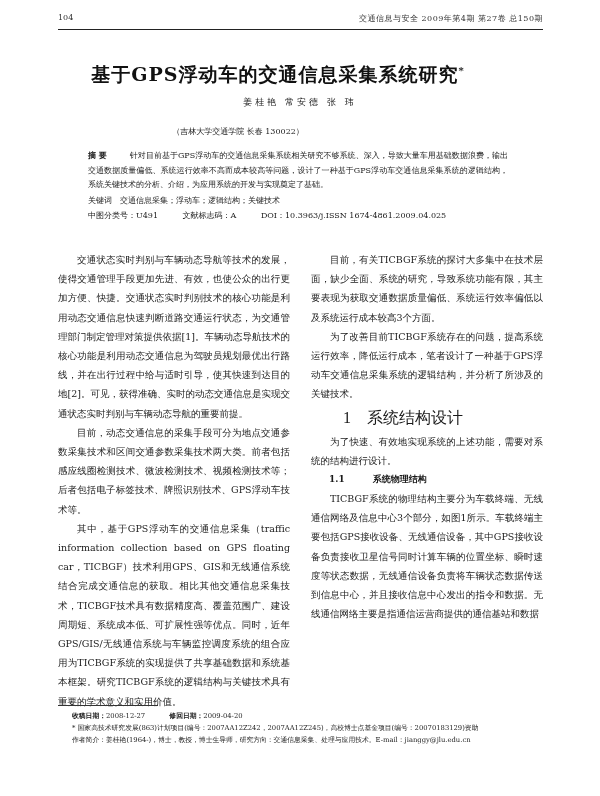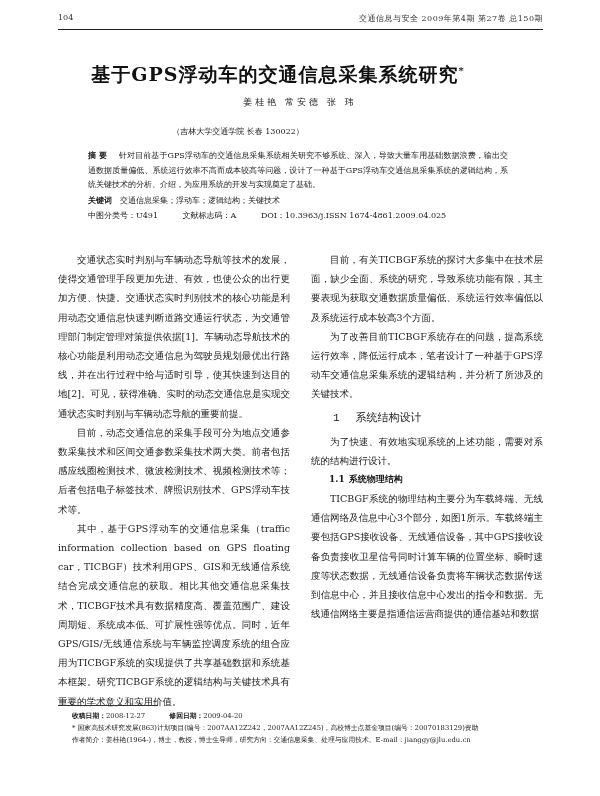--- a/index.html
+++ b/index.html
@@ -28,40 +28,40 @@
     font-size: 9px; letter-spacing: 3px;
   }
   .affiliation {
     position: absolute; left: 0; top: 126px; width: 476px; text-align: center;
     font-size: 8px;
   }
   .abstract {
     position: absolute; left: 88px; top: 148px; width: 420px;
     font-size: 8px; line-height: 14.5px; text-align: justify;
   }
-  .abstract .label { font-weight: bold; margin-right: 12px; }
+  .abstract .label { font-weight: bold; margin-right: 23px; }
   .meta-line { font-size: 8px; line-height: 15px; }
-  .meta-line .label { font-weight: bold; margin-right: 8px; }
+  .meta-line .label { font-weight: normal; margin-right: 8px; }
   .meta-line span.gap { display: inline-block; width: 22px; }
   .col {
     position: absolute; top: 250px; width: 232px;
     font-size: 9.5px; line-height: 19.2px; text-align: justify;
   }
   .col.left { left: 58px; }
   .col.right { left: 311px; }
   .col p { margin: 0; text-indent: 2em; }
   .section-head {
-    font-family: Liberation Mono, monospace;
-    font-size: 11px; line-height: 28px; margin: 2px 0 0 0; text-indent: 0;
+    font-family: Liberation Serif, serif;
+    font-size: 16px; line-height: 28px; margin: 2px 0 0 0; text-indent: 0;
   }
   .section-head .num { margin-right: 16px; }
   .subsection-head {
     font-weight: bold; font-size: 9px; line-height: 19px; text-indent: 0;
   }
-  .subsection-head .num { margin-right: 4px; }
+  .subsection-head .num { margin-right: 28px; }
   .footnote-rule {
     position: absolute; left: 58px; top: 705px; width: 100px; border-top: 1px solid #333;
   }
   .footnotes {
     position: absolute; left: 72px; top: 710px; width: 500px;
     font-size: 6.8px; line-height: 12px; color: #222;
   }
   .footnotes .label { font-weight: bold; }
   .footnotes .gap { display: inline-block; width: 22px; }
 </style>

